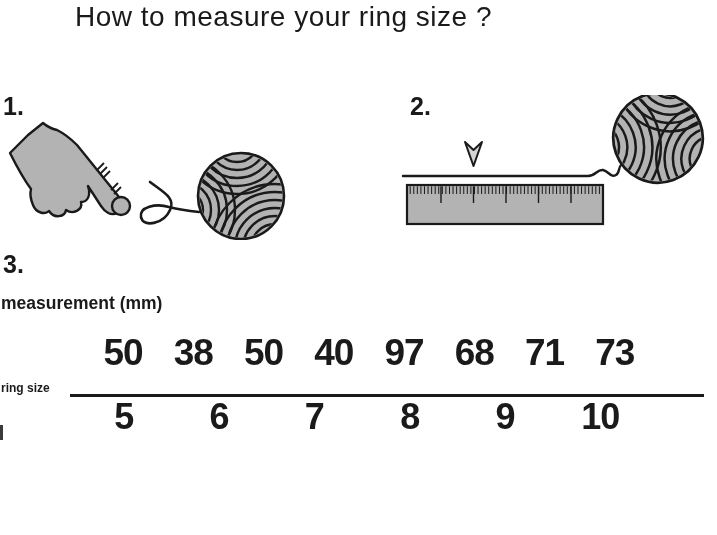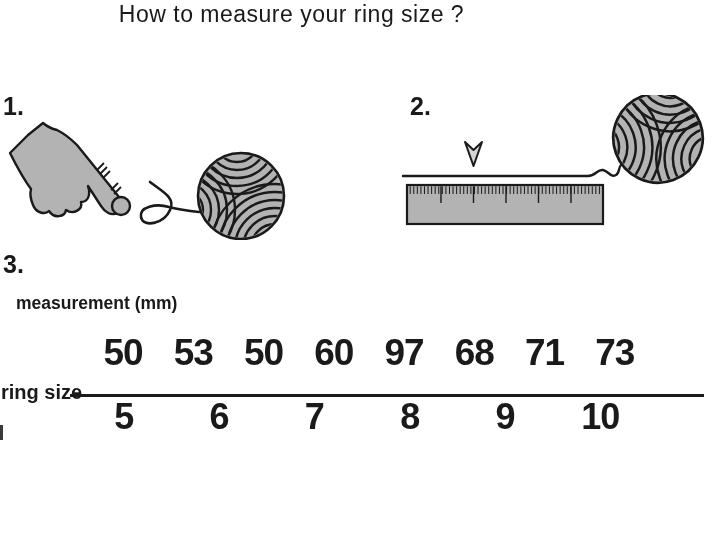--- a/index.html
+++ b/index.html
@@ -1,32 +1,32 @@
 <!DOCTYPE html>
 <html><head>
 <meta charset="utf-8">
 <style>
   html,body{margin:0;padding:0;background:#fff;}
   .canvas{
     position:relative;width:717px;height:535px;background:#ffffff;overflow:hidden;
     font-family:"Liberation Sans",sans-serif;color:#1a1a1a;
   }
   .title{
-    position:absolute;top:1px;left:8px;width:567px;margin:0;
-    text-align:center;font-size:23px;font-weight:300;letter-spacing:0.5px;color:#1a1a1a;
+    position:absolute;top:1px;left:0;width:567px;margin:0;
+    text-align:center;font-size:28px;font-weight:300;letter-spacing:0.5px;color:#1a1a1a;
   }
   .step-label{position:absolute;font-size:25px;font-weight:700;line-height:1;}
   .step1{left:3px;top:94px;}
   .step2{left:410px;top:94px;}
   .step3{left:3px;top:252px;}
   .illus{position:absolute;}
   .illus1{left:0;top:100px;}
   .illus2{left:400px;top:95px;}
-  .measure-label{position:absolute;left:16px;top:293px;font-size:17.5px;font-weight:700;}
-  .ringsize-label{position:absolute;left:1px;top:381px;font-size:20px;font-weight:700;}
+  .measure-label{position:absolute;left:1px;top:293px;font-size:17.5px;font-weight:700;}
+  .ringsize-label{position:absolute;left:1px;top:381px;font-size:12px;font-weight:700;}
   .divider{position:absolute;left:70px;top:394px;width:634px;height:2.5px;background:#1a1a1a;}
   .num-row{position:absolute;display:flex;justify-content:space-between;font-weight:700;letter-spacing:-1px;line-height:1;}
   .mm-row{left:88px;top:334px;width:562px;font-size:37px;}
   .size-row{left:76px;top:399px;width:572px;font-size:36px;}
   .num-row span{flex:1;text-align:center;}
   .edge-artifact{position:absolute;left:0;top:425px;width:3px;height:15px;background:#3a3a3a;}
 </style>
 </head>
 <body>
 
@@ -193,23 +193,23 @@
           <line x1="538.5" x2="538.5" y1="186.3" y2="203" stroke="#1a1a1a" stroke-width="1.4"></line>
           <line x1="571" x2="571" y1="186.3" y2="203" stroke="#1a1a1a" stroke-width="1.4"></line>
         </g>
     </g>
   </svg>
 
   <div class="measure-label">measurement (mm)</div>
 
   <div class="num-row mm-row">
     <span>50</span>
-    <span>53</span>
+    <span>38</span>
     <span>50</span>
-    <span>60</span>
+    <span>40</span>
     <span>97</span>
     <span>68</span>
     <span>71</span>
     <span>73</span>
   </div>
 
   <div class="ringsize-label">ring size</div>
   <div class="divider"></div>
 
   <div class="num-row size-row">

